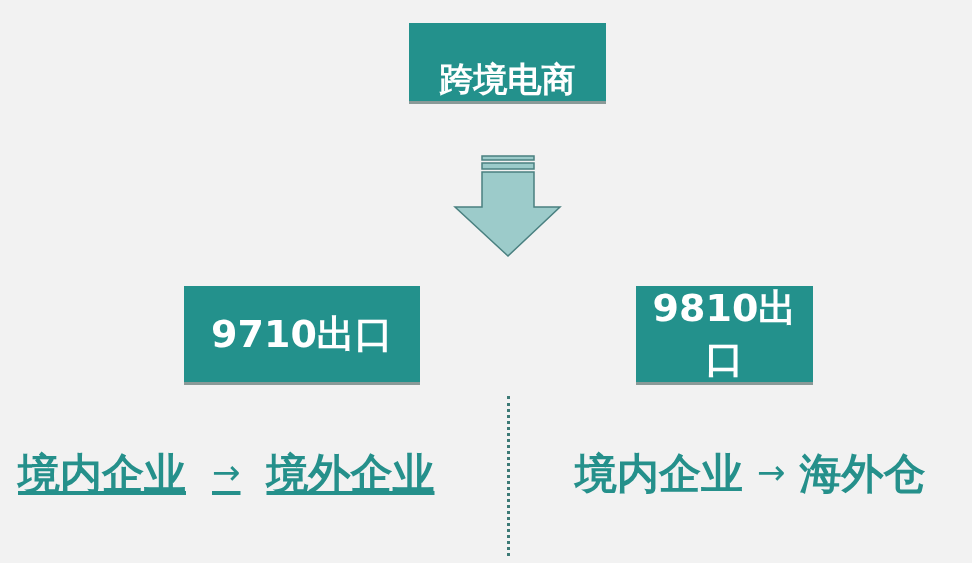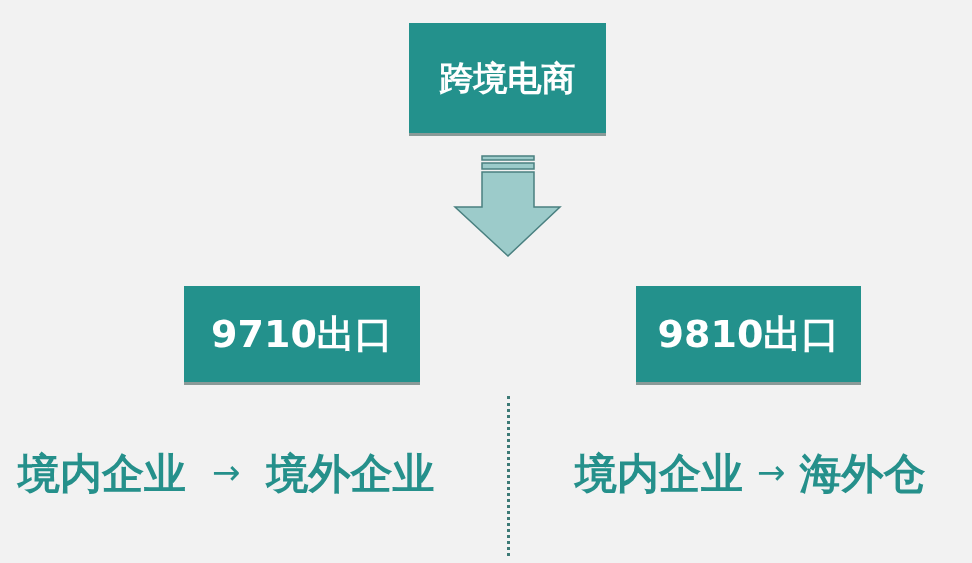--- a/index.html
+++ b/index.html
@@ -10,29 +10,29 @@
     }
     .box {
       position: absolute;
       background: #23918c;
       color: #ffffff;
       font-weight: bold;
       display: flex; flex-direction: column; align-items: center; justify-content: center;
       box-shadow: 0 3px 0 #8a9a98;
       text-align: center;
     }
-    .top-box { left: 409px; top: 23px; width: 197px; height: 110px; font-size: 34px; line-height: 44px; }
+    .top-box { left: 409px; top: 23px; width: 197px; height: 78px; font-size: 34px; line-height: 44px; justify-content: flex-end; }
     .mid-box { height: 96px; font-size: 38px; }
     .box-9710 { left: 184px; top: 286px; width: 236px; }
-    .box-9810 { left: 636px; top: 286px; width: 225px; }
+    .box-9810 { left: 636px; top: 286px; width: 177px; }
     .flow {
       position: absolute; color: #25908b; font-weight: bold; font-size: 42px;
       white-space: nowrap; top: 446px; line-height: 56px;
     }
-    .flow-left { left: 18px; }
+    .flow-left { left: 18px; text-decoration: underline; }
     .flow-right { left: 575px; }
     .flow .arrow { font-weight: normal; font-size: 34px; margin: 0 26px; position: relative; top: -4px; }
     .flow-right .arrow { margin: 0 14px; }
     .divider {
       position: absolute; left: 507px; top: 396px; height: 160px; width: 0;
       border-left: 3px dotted #3c7a76;
     }
     .down-arrow { position: absolute; left: 452px; top: 154px; }
   </style>
 </head>

